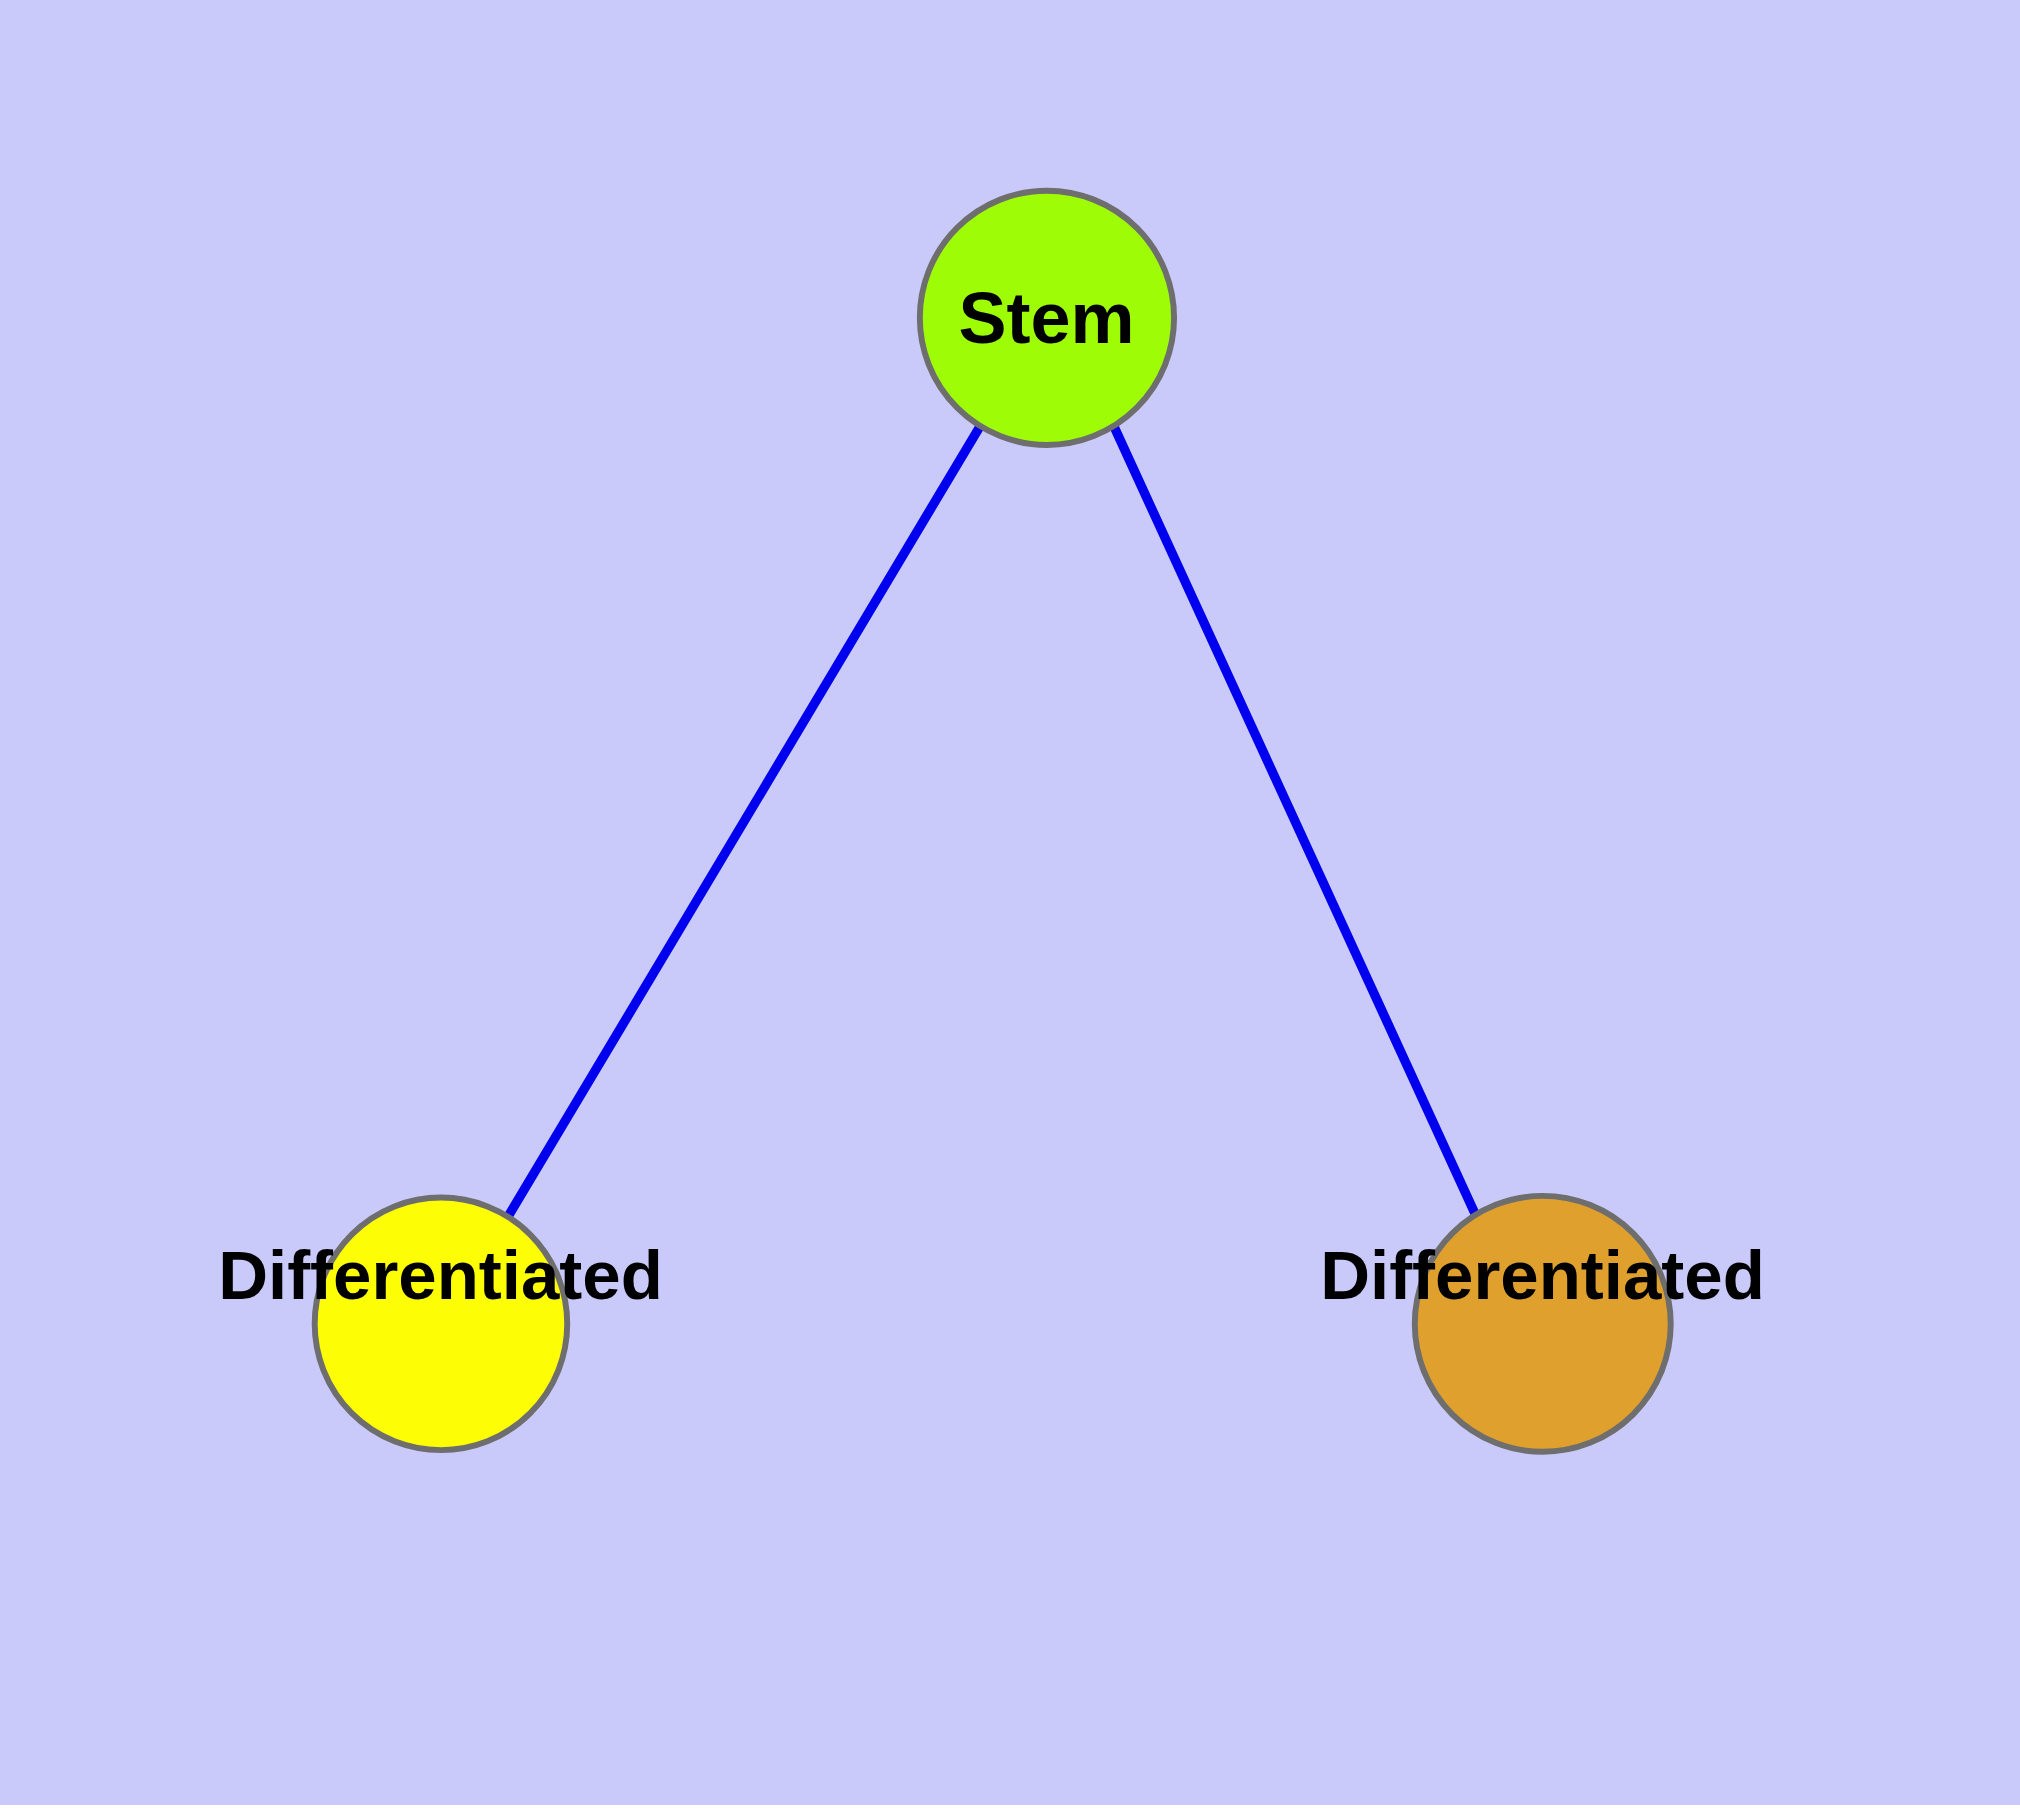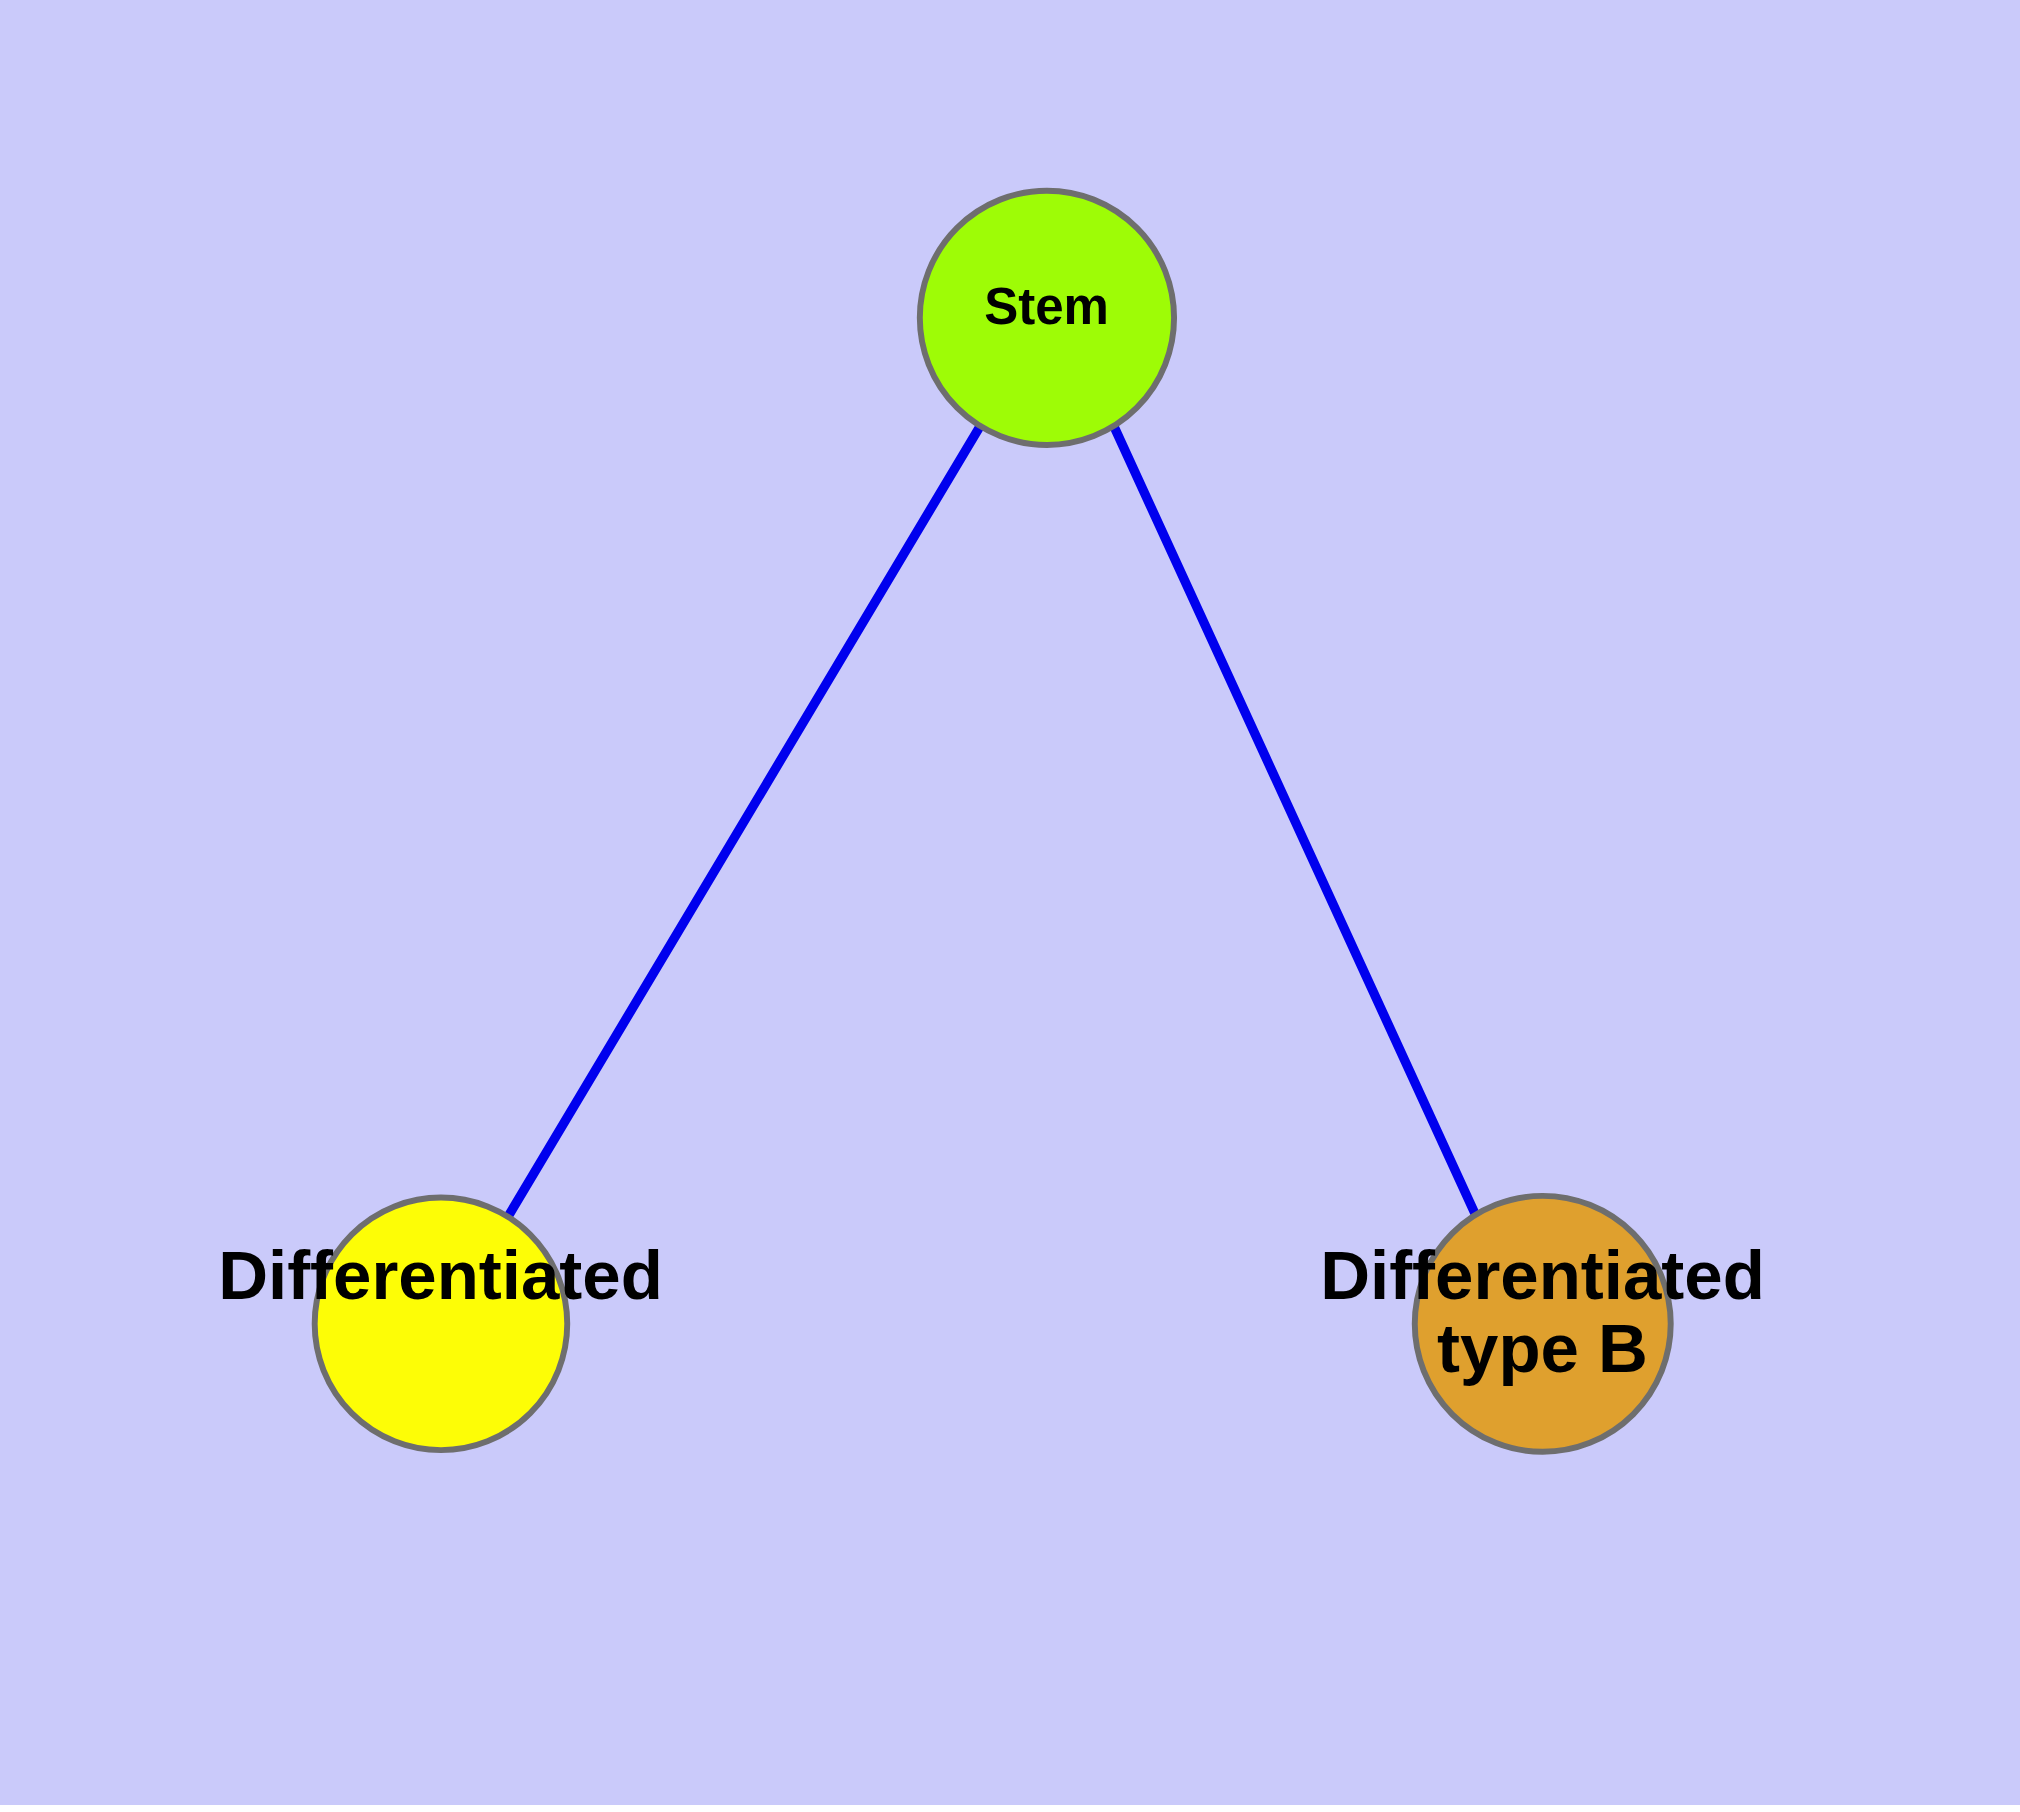--- a/index.html
+++ b/index.html
@@ -37,21 +37,21 @@
     color: #000000;
     line-height: 1.06;
     white-space: nowrap;
     pointer-events: none;
     -webkit-font-smoothing: antialiased;
   }
   #label-stem {
     left: 792px;
     top: 280px;
     width: 509px;
-    font-size: 51px;
+    font-size: 72px;
   }
   #label-diff-a {
     left: 186px;
     top: 1239px;
     width: 509px;
     font-size: 69px;
   }
   #label-diff-b {
     left: 1288px;
     top: 1239px;
@@ -81,17 +81,16 @@
   <div class="node-label" id="label-stem">
     <span>Stem</span>
   </div>
 
   <div class="node-label" id="label-diff-a">
     <div>Differentiated</div>
   </div>
 
   <div class="node-label" id="label-diff-b">
     <div>Differentiated</div>
-    <div>type B</div>
   </div>
 
 </div>
 
 
 </body></html>

